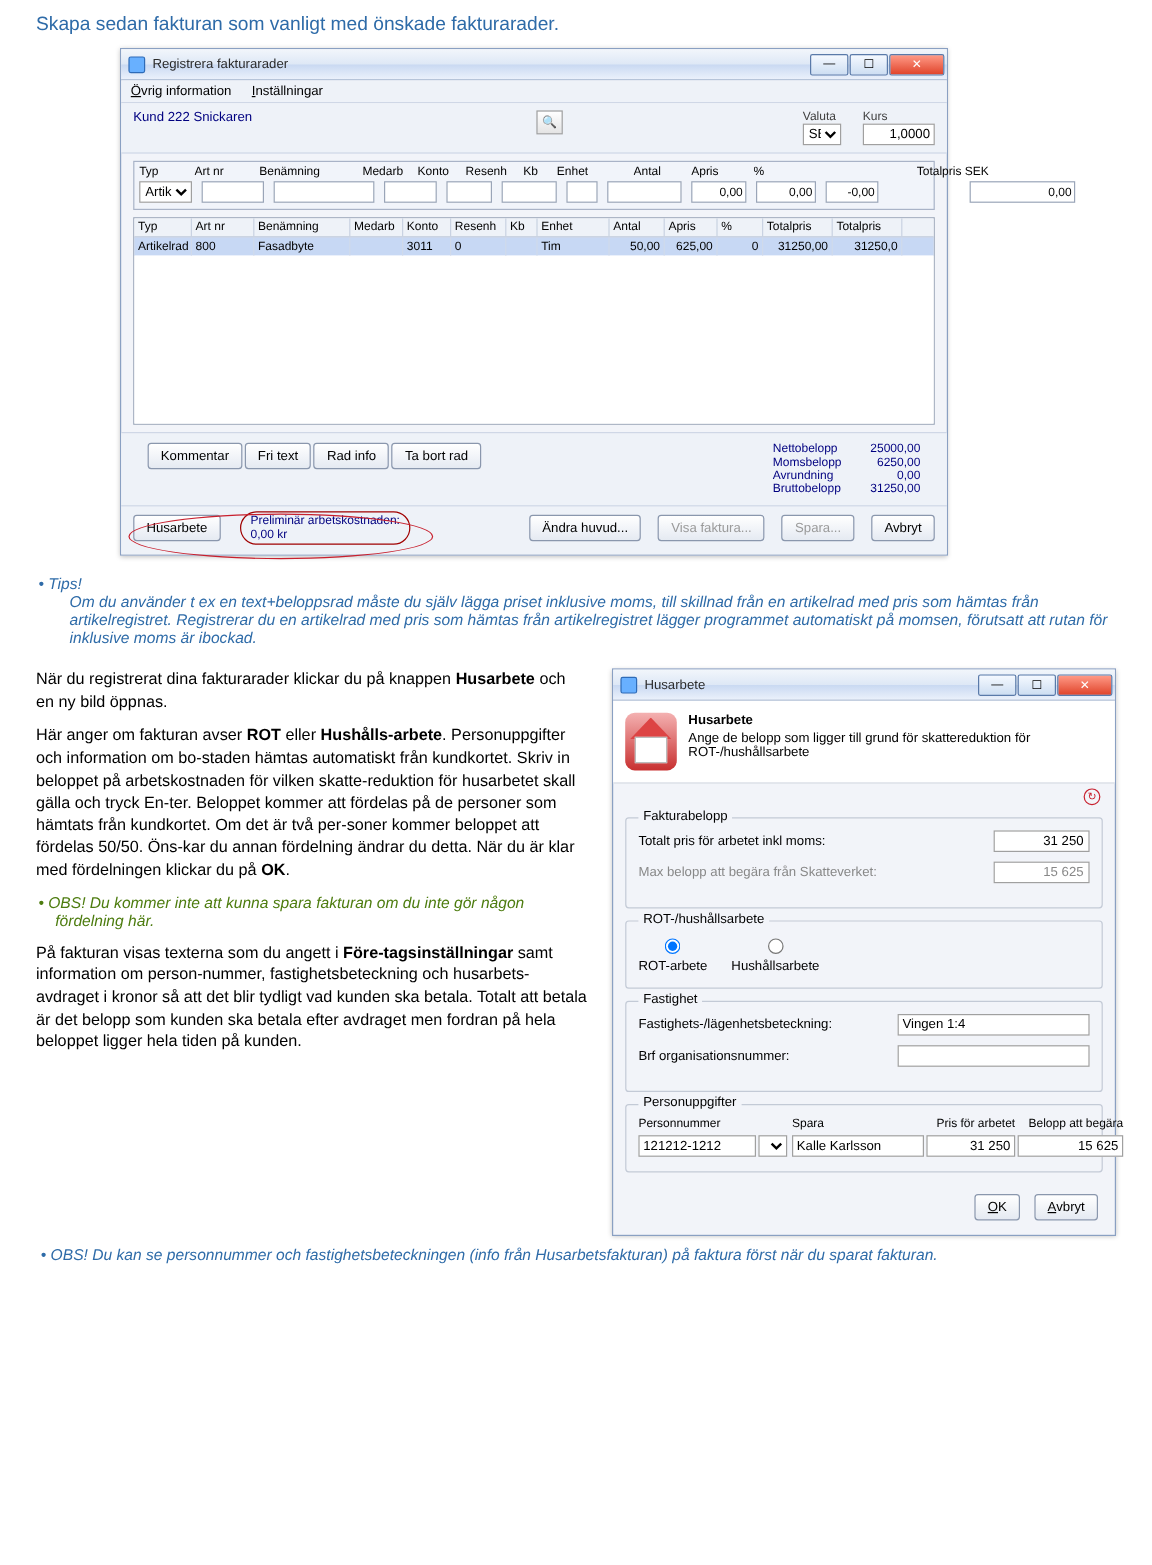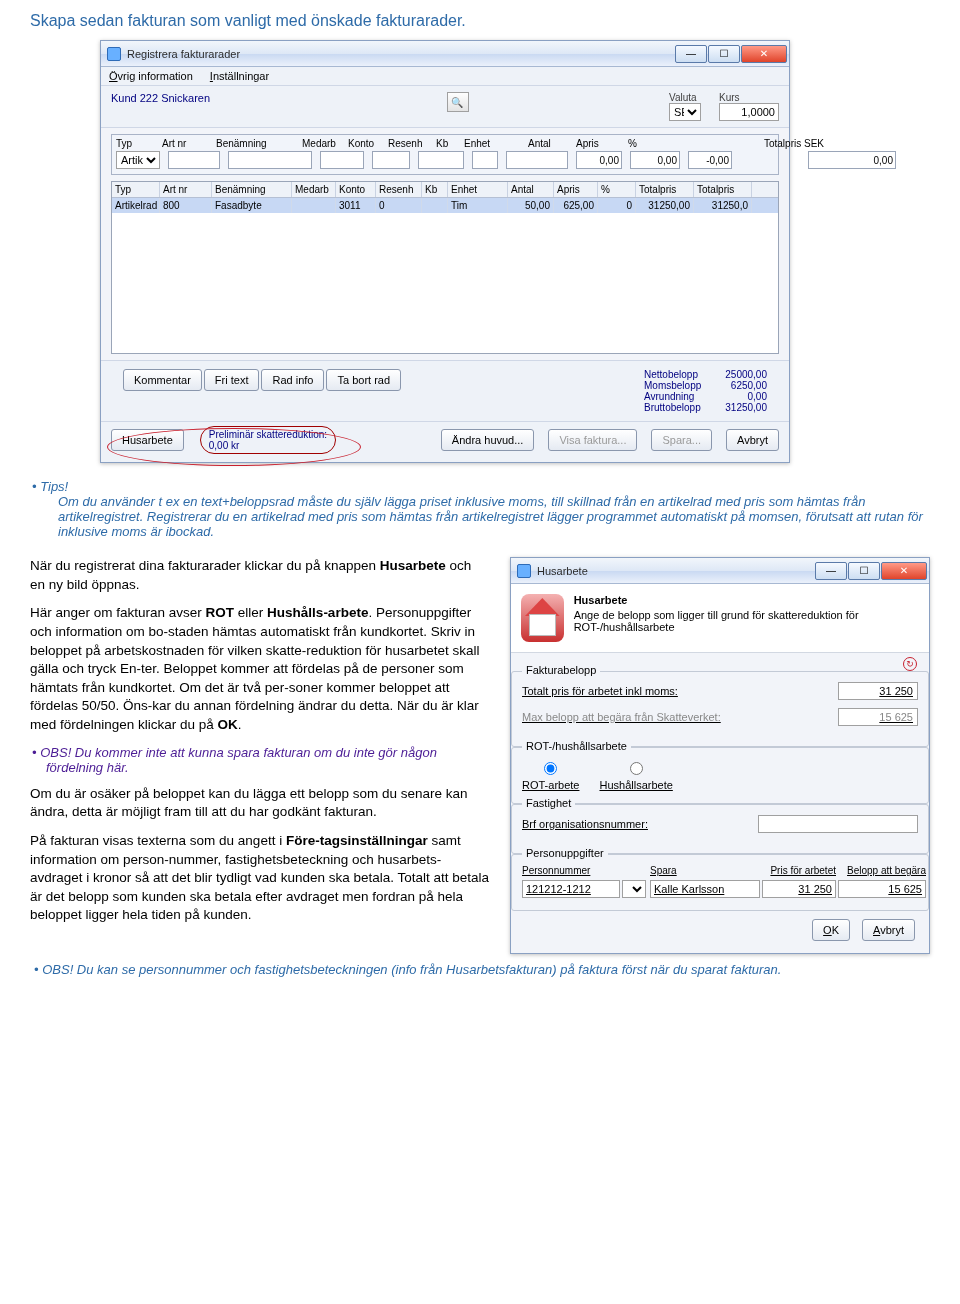--- a/index.html
+++ b/index.html
@@ -44,30 +44,30 @@
 .prelimbox { color:#000080; font-size:10px; border:1px solid #a00000; border-radius:14px; padding:2px 8px; }
 .footerbtns { margin-left:auto; display:flex; gap:14px; }
 .footer .wbutton.dis { color:#9a9a9a; }
 .redcircle { position:absolute; border:1px solid #c8202e; border-radius:50%; pointer-events:none; }
 .winpos { position:relative; }
 .tips { color:#2e6ba8; font-style:italic; margin:16px 0 0 16px; }
 .tipspara { color:#2e6ba8; font-style:italic; margin:0 0 18px 28px; }
 .tips::before { content:"• "; color:#2e6ba8; margin-left:-14px; }
 .twocol { display:flex; align-items:flex-start; gap:20px; }
 .bodytext p { margin-bottom:10px; line-height:1.38; font-size:13.5px; }
-.obs { color:#4c1d95; font-style:italic; margin:6px 0 10px 16px; }
+.obs { color:#4d7c0f; font-style:italic; margin:6px 0 10px 16px; }
 .obs::before { content:"• "; margin-left:-14px; }
 .win2 { width:420px; flex:0 0 420px; }
 .intro { display:flex; gap:10px; padding:10px; background:#fff; border-bottom:1px solid #d2d8e2; }
 .houseicon { width:48px; height:48px; background:linear-gradient(#f4b1b1,#c83030); border-radius:8px; position:relative; }
 .houseicon::after { content:""; position:absolute; left:8px; right:8px; bottom:6px; top:20px; background:#fff; border:1px solid #bbb; }
 .houseicon::before { content:""; position:absolute; left:4px; right:4px; top:4px; height:18px; background:#d44; clip-path:polygon(50% 0,100% 100%,0 100%); }
 .introtext { font-size:11px; }
 .introtext b { display:block; margin-bottom:3px; }
-.fieldset { border:1px solid #c3cad6; padding:10px 10px 12px; border-radius:3px; font-size:11px; position:relative;text-decoration:underline; }
+.fieldset { border:1px solid #c3cad6; margin:10px; padding:10px 10px 12px; border-radius:3px; font-size:11px; position:relative; }
 .fieldset > .legend { position:absolute; top:-8px; left:10px; background:#f2f4f9; padding:0 4px; font-size:11px; }
 .frow { display:flex; align-items:center; gap:10px; margin-bottom:8px; }
 .frow .flabel { flex:1; font-size:11px; }
 .frow .fval { width:80px; text-align:right; background:#fff; border:1px solid #a0a0a0; height:18px; font-size:11px; padding:0 4px; }
 .radio { display:flex; gap:20px; margin-top:4px; }
 .radio label { display:flex; align-items:center; gap:4px; font-size:11px;flex-direction:column; }
 .personhdr { display:grid; grid-template-columns: 98px 26px 110px 74px 88px; font-size:10px; gap:2px; margin-bottom:4px; }
 .personrow { display:grid; grid-template-columns: 98px 26px 110px 74px 88px; gap:2px; }
 .personrow input { height:18px; font-size:11px; border:1px solid #a0a0a0; padding:0 3px; }
 .personrow .rt { text-align:right; }
@@ -187,40 +187,39 @@
       <span>Momsbelopp</span>
         <span class="r">6250,00</span>
       <span>Avrundning</span>
         <span class="r">0,00</span>
       <span>Bruttobelopp</span>
         <span class="r">31250,00</span>
     </div>
   </div>
   <div class="footer">
     <button class="wbutton"><span>Husarbete</span></button>
-    <div class="prelimbox"><span>Preliminär skattereduktion:</span><br><span>0,00 kr</span></div>
+    <div class="prelimbox"><span>Preliminär arbetskostnaden:</span><br><span>0,00 kr</span></div>
     <div class="footerbtns">
       <button class="wbutton"><span>Ändra huvud...</span></button>
       <button class="wbutton dis"><span>Visa faktura...</span></button>
       <button class="wbutton dis"><span>Spara...</span></button>
       <button class="wbutton"><span>Avbryt</span></button>
     </div>
   </div>
   <div class="redcircle" style="left:6px; bottom:-4px; width:254px; height:38px;"></div>
 </div>
 
 <div class="tips">Tips!</div>
 <div class="tipspara">Om du använder t ex en text+beloppsrad måste du själv lägga priset inklusive moms, till skillnad från en artikelrad med pris som hämtas från artikelregistret. Registrerar du en artikelrad med pris som hämtas från artikelregistret lägger programmet automatiskt på momsen, förutsatt att rutan för inklusive moms är ibockad.</div>
 
 <div class="twocol">
   <div class="bodytext" style="flex:1;">
     <p><span>När du registrerat dina fakturarader klickar du på knappen </span><b>Husarbete</b><span> och en ny bild öppnas.</span></p>
     <p><span>Här anger om fakturan avser </span><b>ROT</b><span> eller </span><b>Hushålls-arbete</b><span>. Personuppgifter och information om bo-staden hämtas automatiskt från kundkortet. Skriv in beloppet på arbetskostnaden för vilken skatte-reduktion för husarbetet skall gälla och tryck En-ter. Beloppet kommer att fördelas på de personer som hämtats från kundkortet. Om det är två per-soner kommer beloppet att fördelas 50/50. Öns-kar du annan fördelning ändrar du detta. När du är klar med fördelningen klickar du på </span><b>OK</b><span>.</span></p>
     <div class="obs"><span>OBS! Du kommer inte att kunna spara fakturan om du inte gör någon fördelning här.</span></div>
-    <p>Om du är osäker på beloppet kan du lägga ett belopp som du senare kan ändra, detta är möjligt fram till att du har godkänt fakturan.</p>
     <p><span>På fakturan visas texterna som du angett i </span><b>Före-tagsinställningar</b><span> samt information om person-nummer, fastighetsbeteckning och husarbets-avdraget i kronor så att det blir tydligt vad kunden ska betala. Totalt att betala är det belopp som kunden ska betala efter avdraget men fordran på hela beloppet ligger hela tiden på kunden.</span></p>
   </div>
 
   <div class="win win2">
     <div class="titlebar">
       <div class="icon"></div>
       <div class="title">Husarbete</div>
       <div class="winctl">
         <div class="wbtn min">—</div>
         <div class="wbtn max">☐</div>
@@ -257,20 +256,24 @@
           </label>
         <label>
             <input type="radio" style=""> 
             <span>Hushållsarbete</span>
           </label>
       </div>
     </div>
     <div class="fieldset">
       <div class="legend">Fastighet</div>
       <div class="frow">
+          <div class="flabel">Fastighets-/lägenhetsbeteckning:</div>
+          <input class="txtin" style="width: 160px;" value="Vingen 1:4">
+        </div>
+      <div class="frow">
           <div class="flabel">Brf organisationsnummer:</div>
           <input class="txtin" style="width: 160px;" value="">
         </div>
     </div>
     <div class="fieldset">
       <div class="legend">Personuppgifter</div>
       <div class="personhdr">
           <span>Personnummer</span>
           <span></span>
           <span>Spara</span>

